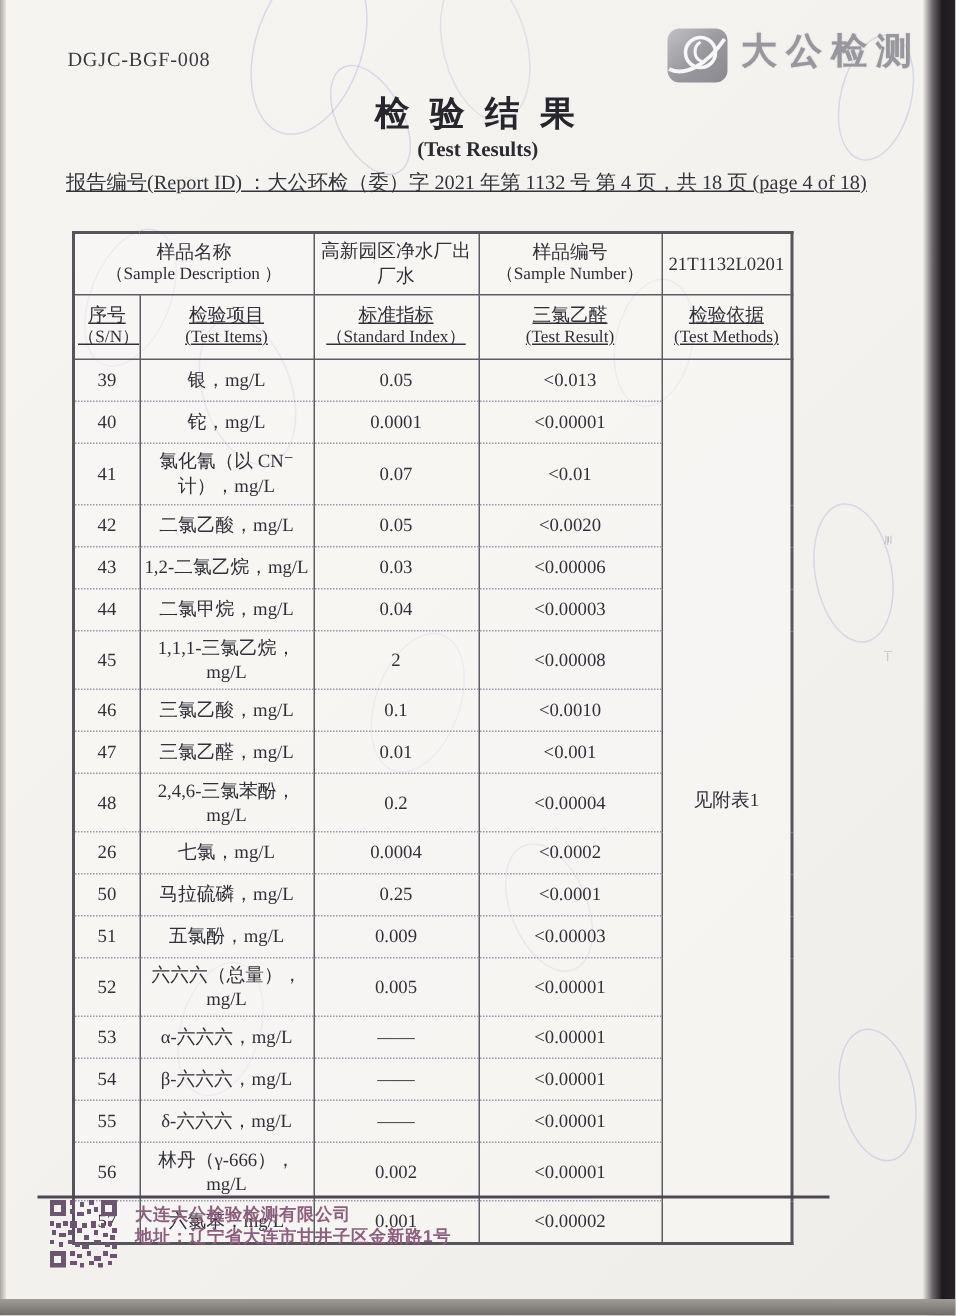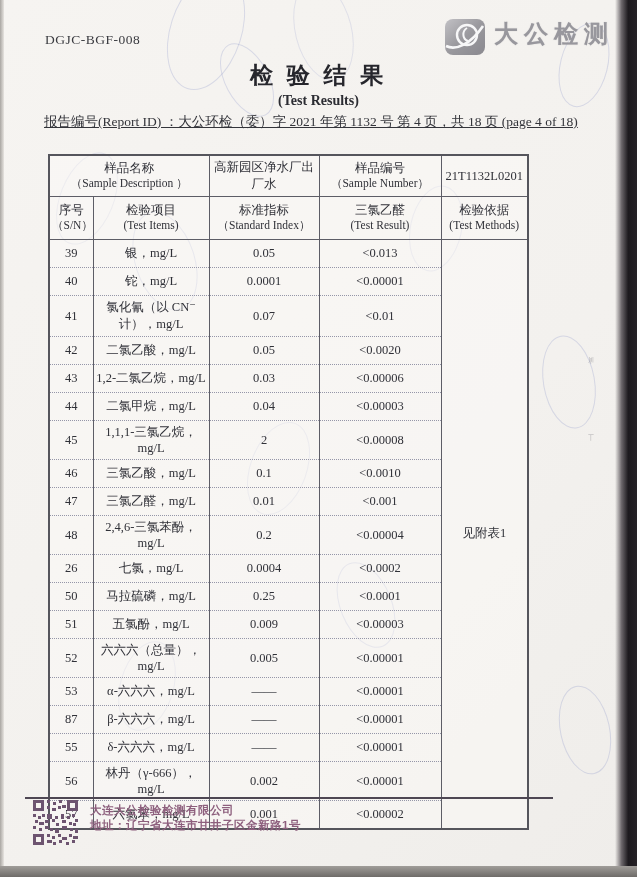--- a/index.html
+++ b/index.html
@@ -32,21 +32,21 @@
   .report-line{position:absolute;left:44px;top:113px;width:560px;font-size:13.5px;color:#33343a;text-decoration:underline;}
   
   table.results{position:absolute;left:48px;top:128px;width:479px;border-collapse:collapse;
     table-layout:fixed;font-size:12.5px;color:#303138;background:rgba(252,251,249,.45);margin-top:26px;}
   table.results{border:2px solid #55555c;}
   .results th,.results td{font-weight:normal;text-align:center;vertical-align:middle;
     padding:3px 2px;overflow:hidden;}
   .results .vline{border-right:1px solid #5d5d66;}
   .results thead th{border-bottom:1px solid #5d5d66;}
   .results thead tr.hrow1 th{height:33px;}
-  .results thead tr.hrow2 th{height:36px;}
+  .results thead tr.hrow2 th{height:36px;text-decoration:underline;}
   .results tbody td{border-bottom:1px dotted #9596a8;}
   .results tbody tr:last-child td{border-bottom:none;}
   .results tbody tr{height:28px;}
   .results td.methods-cell{border-bottom:none;}
   .hdr-cn{display:block;font-size:12.5px;line-height:15px;}
   .hdr-en{display:block;font-size:11.5px;line-height:15px;}
   .sample-name-val{font-size:12.5px;}
   
   .footer-rule{position:absolute;left:25px;top:797px;width:528px;height:2px;background:#4e4753;}
   .qr{position:absolute;left:33px;top:800px;}
@@ -232,21 +232,21 @@
       <td class="vline">0.005</td>
       <td class="vline">&lt;0.00001</td>
     </tr>
         <tr>
       <td class="vline">53</td>
       <td class="vline">α-六六六，mg/L</td>
       <td class="vline">——</td>
       <td class="vline">&lt;0.00001</td>
     </tr>
         <tr>
-      <td class="vline">87</td>
+      <td class="vline">54</td>
       <td class="vline">β-六六六，mg/L</td>
       <td class="vline">——</td>
       <td class="vline">&lt;0.00001</td>
     </tr>
         <tr>
       <td class="vline">55</td>
       <td class="vline">δ-六六六，mg/L</td>
       <td class="vline">——</td>
       <td class="vline">&lt;0.00001</td>
     </tr>

